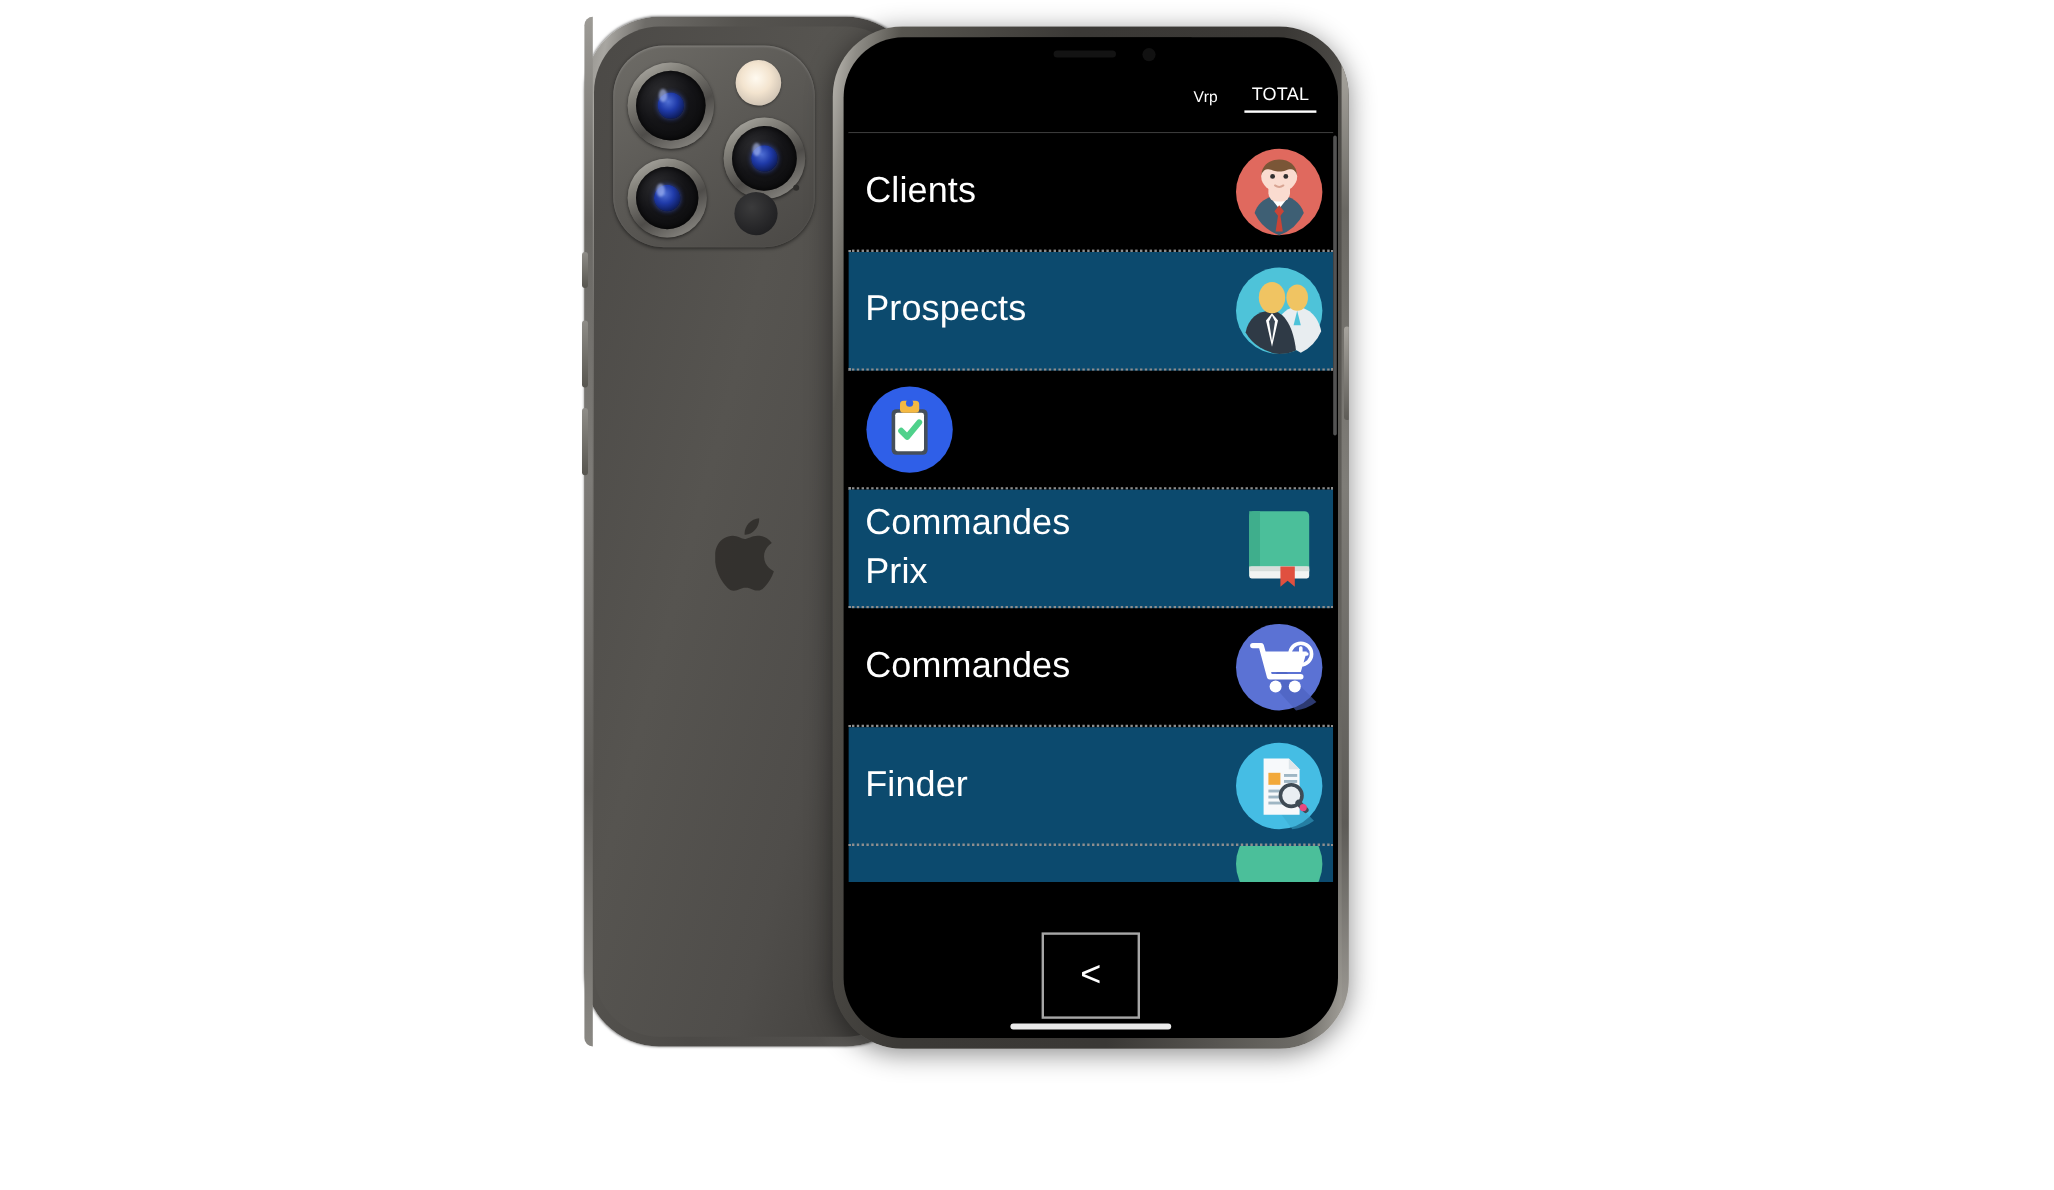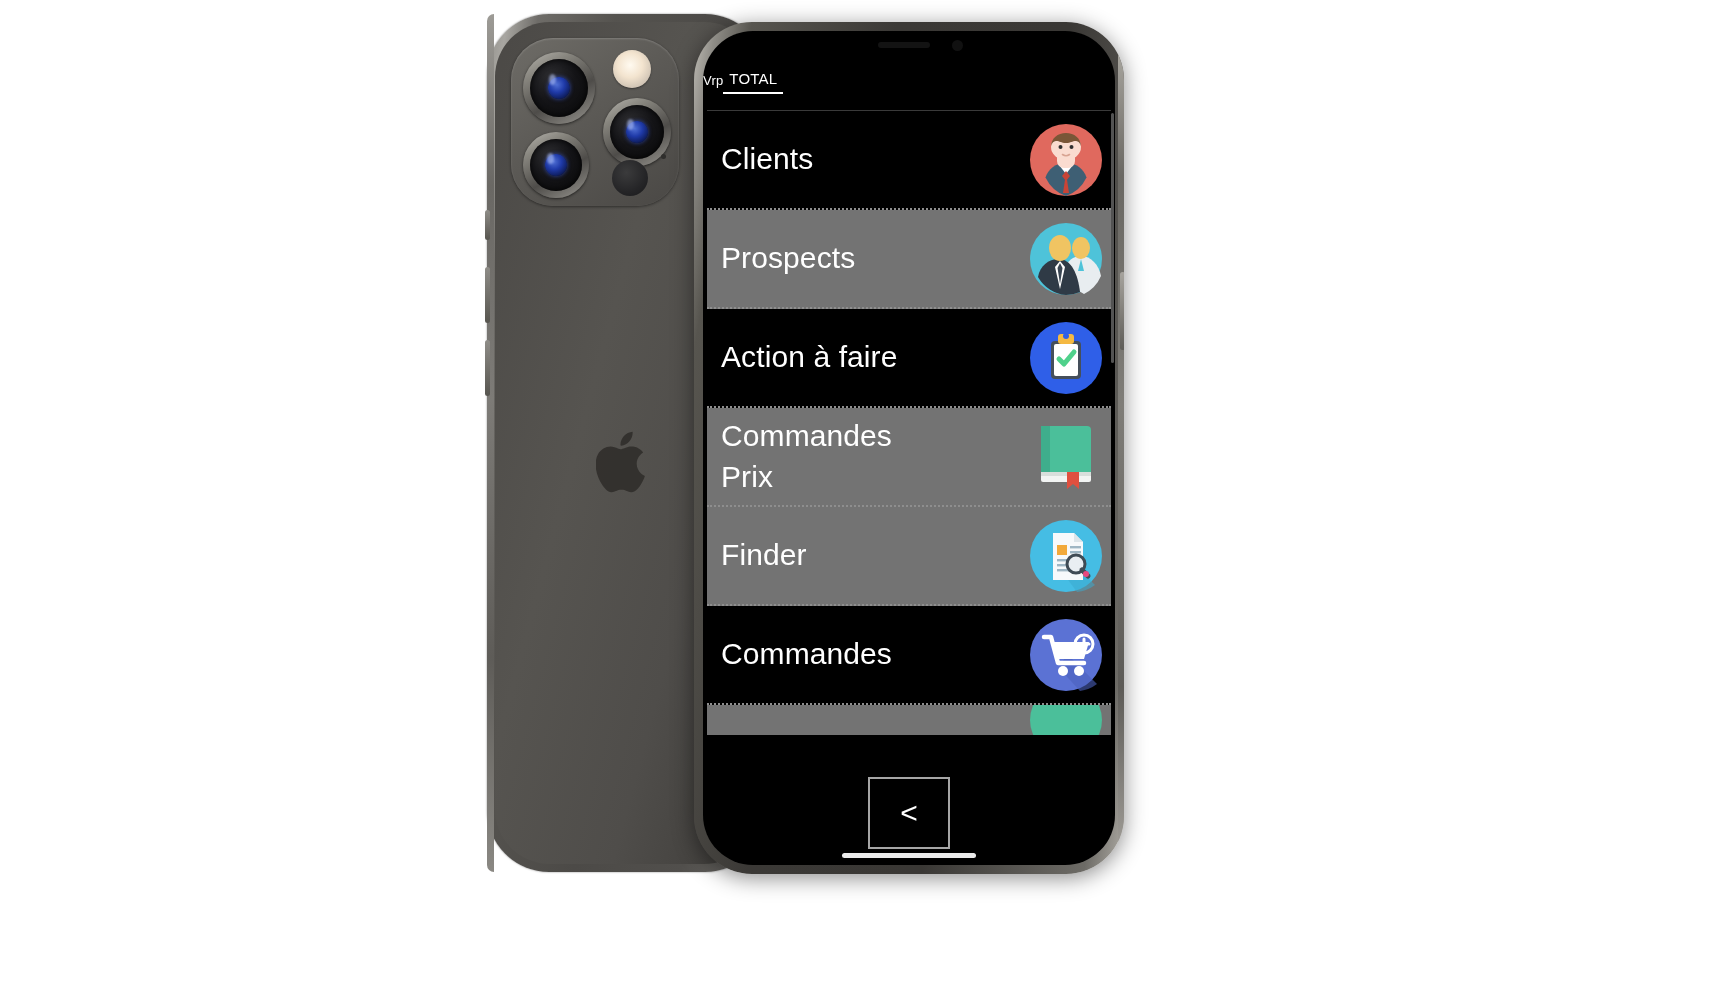--- a/index.html
+++ b/index.html
@@ -115,22 +115,22 @@
     margin-left:-31px; border-radius:3px; background:#131313;
   }
   .notch .front-cam {
     position:absolute; right:30px; top:9px; width:11px; height:11px;
     border-radius:50%; background:#111;
   }
 
   
   .app-header {
     position:absolute; left:0; top:30px; width:100%; height:42px;
-    display:flex; align-items:center;
-    padding-right:18px; z-index:5;
+    display:flex; justify-content:flex-end; align-items:center;
+    padding-right:18px; gap:22px; z-index:5;
   }
   .hdr-tab {
     color:#ffffff; font-size:14px; letter-spacing:.2px; padding-bottom:4px;
   }
   .hdr-tab.small { font-size:13px; }
   .hdr-tab.active {
     font-size:15px; border-bottom:2px solid #ffffff; padding:0 6px 5px 6px;
   }
 
   
@@ -138,21 +138,21 @@
     position:absolute; left:4px; top:79px; right:4px;
     height:708px; overflow:hidden;
     border-top:1px solid #3a3a3a;
   }
   .row {
     position:relative; display:flex; align-items:center; justify-content:space-between;
     height:99px; padding:0 8px 0 14px;
     border-bottom:2px dotted #8e8e8e;
   }
   .row.dark  { background:#000000;gap:24px; }
-  .row.light { background:#737373;gap:17px; }
+  .row.light { background:#0c4a6e;gap:17px; }
   .row-label {
     color:#ffffff; font-size:30px; line-height:1.34; font-weight:400;
     letter-spacing:.1px; white-space:pre-line;
   }
   .row-icon { width:74px; height:74px; flex:0 0 74px; position:relative; }
   .row.partial { height:30px; overflow:hidden; border-bottom:none; }
 
   
   .scrollbar {
     position:absolute; right:1px; top:82px; width:3px; height:250px;
@@ -268,21 +268,20 @@
               <path d="M52 37l-3 12h6l-3-12z" fill="#4ec3d9"></path>
               <path d="M30 37c-11 0-19 7-21 18A36 36 0 0 0 37 73a36 36 0 0 0 14-3c-2-18-9-33-21-33z" fill="#2f3a46"></path>
               <ellipse cx="31" cy="26" rx="11" ry="13" fill="#f0c462"></ellipse>
               <path d="M31 39l-5 6 5 22 5-22-5-6z" fill="#ffffff"></path>
               <path d="M31 41l-2.5 5 2.5 16 2.5-16-2.5-5z" fill="#3a4653"></path>
             </svg>
           </div>
         </div>
 
         <div class="row dark">
-          <div class="row-label">Action à faire</div>
           <div class="row-icon">
             <svg viewBox="0 0 74 74">
               <circle cx="37" cy="37" r="36" fill="#2f5fe8"></circle>
               <rect x="22" y="20" width="30" height="38" rx="4" fill="#454f5b"></rect>
               <rect x="25" y="23" width="24" height="32" rx="2" fill="#ffffff"></rect>
               <rect x="29" y="13" width="16" height="10" rx="3" fill="#f5b942"></rect>
               <circle cx="37" cy="15" r="3" fill="#2f5fe8"></circle>
               <path d="M30 38l5 5 10-12" stroke="#4fd18b" stroke-width="5" fill="none" stroke-linecap="round" stroke-linejoin="round"></path>
             </svg>
           </div>
@@ -295,20 +294,36 @@
             <svg viewBox="0 0 74 74">
               <rect x="12" y="6" width="50" height="54" rx="4" fill="#4bbf9a"></rect>
               <rect x="12" y="6" width="9" height="54" fill="#3fae8c"></rect>
               <rect x="12" y="52" width="50" height="10" rx="2" fill="#f2f4f3"></rect>
               <rect x="12" y="52" width="50" height="4" fill="#d8dedb"></rect>
               <path d="M38 52h12v17l-6-5-6 5z" fill="#e0503f"></path>
             </svg>
           </div>
         </div>
 
+
+        <div class="row dark">
+          <div class="row-label">Commandes</div>
+          <div class="row-icon">
+            <svg viewBox="0 0 74 74">
+              <circle cx="37" cy="37" r="36" fill="#5b72d4"></circle>
+              <path d="M38 36l30 30a36 36 0 0 1-17 7L30 50z" fill="#4b60bd" opacity=".6"></path>
+              <path d="M15 19h7l7 26h26" stroke="#ffffff" stroke-width="4.5" fill="none" stroke-linecap="round" stroke-linejoin="round"></path>
+              <path d="M24 24h36l-5 17H29z" fill="#ffffff"></path>
+              <circle cx="34" cy="53" r="5" fill="#ffffff"></circle>
+              <circle cx="50" cy="53" r="5" fill="#ffffff"></circle>
+              <circle cx="55" cy="26" r="9" fill="none" stroke="#ffffff" stroke-width="3"></circle>
+              <path d="M55 21v10M50 26h10" stroke="#ffffff" stroke-width="3" stroke-linecap="round"></path>
+            </svg>
+          </div>
+        </div>
 
         <div class="row light">
           <div class="row-label">Finder</div>
           <div class="row-icon">
             <svg viewBox="0 0 74 74">
               <circle cx="37" cy="37" r="36" fill="#45bde4"></circle>
               <path d="M37 37l29 29a36 36 0 0 1-18 7L28 46z" fill="#3aa9cd" opacity=".55"></path>
               <path d="M24 14h21l9 9v38H24z" fill="#f7f9fb"></path>
               <path d="M45 14l9 9h-9z" fill="#dde5ea"></path>
               <rect x="28" y="26" width="10" height="10" fill="#f2a93b"></rect>
@@ -317,36 +332,20 @@
               <rect x="28" y="40" width="24" height="2.4" fill="#9fb6c4"></rect>
               <rect x="28" y="45" width="24" height="2.4" fill="#9fb6c4"></rect>
               <rect x="28" y="50" width="16" height="2.4" fill="#9fb6c4"></rect>
               <circle cx="47" cy="45" r="9" fill="#e9eef2" stroke="#3f4b55" stroke-width="3"></circle>
               <path d="M53 51l6 6" stroke="#3f4b55" stroke-width="5" stroke-linecap="round"></path>
               <circle cx="57" cy="55" r="3" fill="#e8487f"></circle>
             </svg>
           </div>
         </div>
 
-        <div class="row dark">
-          <div class="row-label">Commandes</div>
-          <div class="row-icon">
-            <svg viewBox="0 0 74 74">
-              <circle cx="37" cy="37" r="36" fill="#5b72d4"></circle>
-              <path d="M38 36l30 30a36 36 0 0 1-17 7L30 50z" fill="#4b60bd" opacity=".6"></path>
-              <path d="M15 19h7l7 26h26" stroke="#ffffff" stroke-width="4.5" fill="none" stroke-linecap="round" stroke-linejoin="round"></path>
-              <path d="M24 24h36l-5 17H29z" fill="#ffffff"></path>
-              <circle cx="34" cy="53" r="5" fill="#ffffff"></circle>
-              <circle cx="50" cy="53" r="5" fill="#ffffff"></circle>
-              <circle cx="55" cy="26" r="9" fill="none" stroke="#ffffff" stroke-width="3"></circle>
-              <path d="M55 21v10M50 26h10" stroke="#ffffff" stroke-width="3" stroke-linecap="round"></path>
-            </svg>
-          </div>
-        </div>
-
         <div class="row light partial">
           <div class="row-label"></div>
           <div class="row-icon">
             <svg viewBox="0 0 74 74">
                 <circle cx="37" cy="37" r="36" fill="#4bbf9a"></circle>
               </svg>
           </div>
         </div>
 
       </div>

